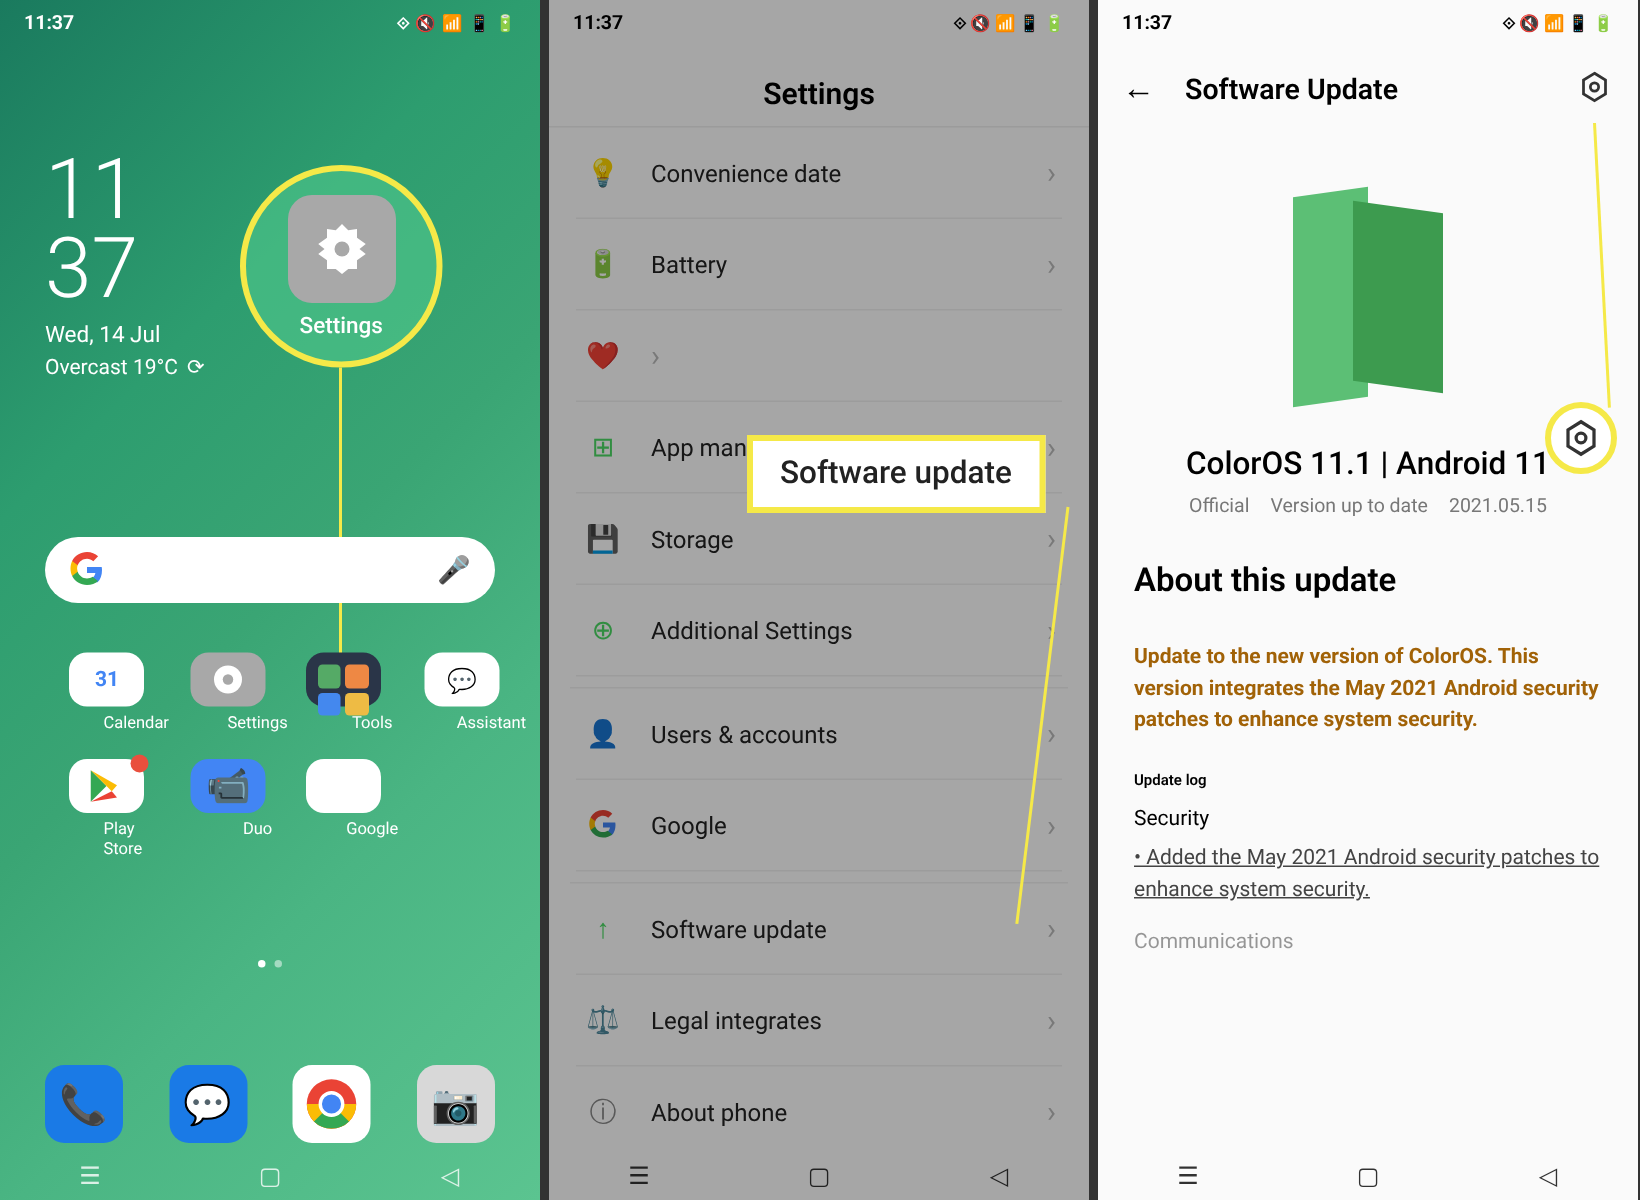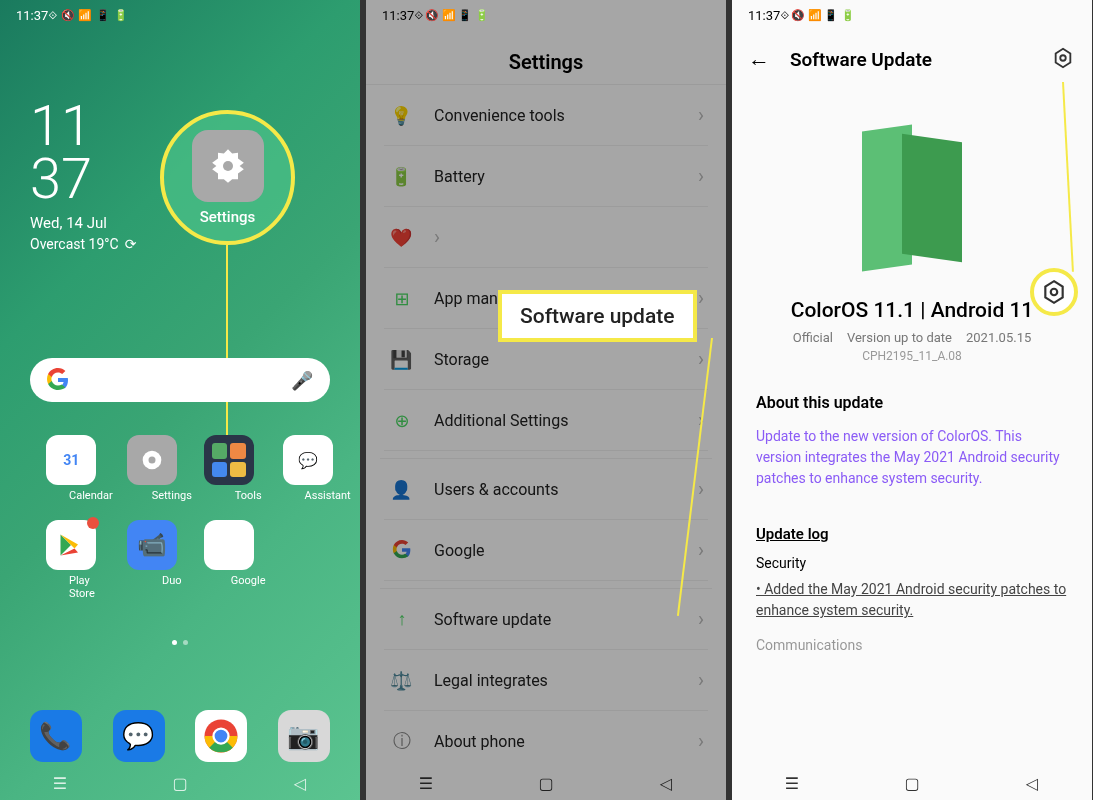--- a/index.html
+++ b/index.html
@@ -1,41 +1,41 @@
 <!DOCTYPE html>
 <html><head>
 <meta charset="utf-8">
 <style>
 * { margin: 0; padding: 0; box-sizing: border-box; font-family: -apple-system, BlinkMacSystemFont, "Segoe UI", Roboto, sans-serif; }
 body { background: #333; display: flex; gap: 6px; padding: 0; height: 800px; overflow: hidden; }
 .phone { width: 360px; height: 800px; position: relative; overflow: hidden; }
 
 
 .p1 { background: linear-gradient(135deg, #1a7a5e 0%, #2d9d6f 30%, #3aa574 50%, #4ab583 70%, #5bc490 100%); }
-.statusbar { display: flex; align-items: center; padding: 6px 16px; height: 30px; font-size: 13px; font-weight: 400; }
+.statusbar { display: flex; justify-content: space-between; align-items: center; padding: 6px 16px; height: 30px; font-size: 13px; font-weight: 700; }
 .p1 .statusbar { color: #fff; }
 .status-right { display: flex; gap: 4px; align-items: center; font-size: 11px; }
 
 .clock-widget { position: absolute; top: 100px; left: 30px; color: #fff; }
 .clock-time { font-size: 56px; font-weight: 300; line-height: 0.95; }
 .clock-date { font-size: 15px; margin-top: 8px; }
 .clock-weather { font-size: 14px; margin-top: 4px; display: flex; align-items: center; gap: 6px; }
 
 .highlight-circle1 { position: absolute; top: 110px; left: 160px; width: 135px; height: 135px; border: 4px solid #f5e948; border-radius: 50%; background: rgba(80,200,140,0.6); display: flex; flex-direction: column; align-items: center; justify-content: center; }
 .settings-big-icon { width: 72px; height: 72px; background: #a8a8a8; border-radius: 16px; display: flex; align-items: center; justify-content: center; }
 .highlight-label { color: #fff; font-size: 15px; margin-top: 6px; font-weight: 500; }
 .yellow-line1 { position: absolute; top: 245px; left: 226px; width: 2px; height: 215px; background: #f5e948; }
 
 .search-bar { position: absolute; top: 358px; left: 30px; right: 30px; height: 44px; background: #fff; border-radius: 22px; display: flex; align-items: center; padding: 0 16px; }
 .google-g { width: 24px; height: 24px; }
 .mic-icon { margin-left: auto; color: #4285f4; font-size: 18px; }
 
 .app-grid { position: absolute; top: 435px; left: 0; right: 0; display: grid; grid-template-columns: repeat(4, 1fr); gap: 18px 0; padding: 0 30px; }
 .app-item { display: flex; flex-direction: column; align-items: center; }
-.app-icon { width: 50px; height: 50px; border-radius: 12px; display: flex; align-items: center; justify-content: center; font-size: 24px; }
+.app-icon { width: 50px; height: 36px; border-radius: 12px; display: flex; align-items: center; justify-content: center; font-size: 24px; }
 .app-label { color: #fff; font-size: 11px; margin-top: 4px; padding-left: 39px; }
 .page-dots { position: absolute; top: 640px; left: 50%; transform: translateX(-50%); display: flex; gap: 6px; }
 .dot { width: 5px; height: 5px; border-radius: 50%; background: rgba(255,255,255,0.5); }
 .dot.active { background: #fff; }
 
 .dock { position: absolute; bottom: 38px; left: 30px; right: 30px; display: flex; justify-content: space-between; }
 .dock-icon { width: 52px; height: 52px; border-radius: 13px; display: flex; align-items: center; justify-content: center; font-size: 26px; }
 
 .navbar { position: absolute; bottom: 0; left: 0; right: 0; height: 34px; display: flex; justify-content: space-around; align-items: center; }
 .nav-btn { width: 20px; height: 20px; display: flex; align-items: center; justify-content: center; opacity: 0.8; }
@@ -66,23 +66,23 @@
 
 .os-graphic { margin: 30px auto 20px; width: 120px; height: 160px; position: relative; }
 .gfx-left { position: absolute; left: 10px; top: 10px; width: 50px; height: 140px; background: #5cbf75; transform: skewY(-8deg); }
 .gfx-right { position: absolute; right: 10px; top: 20px; width: 60px; height: 120px; background: #3d9b4f; transform: skewY(8deg); }
 
 .os-version { text-align: center; font-size: 21px; font-weight: 500; margin-top: 20px; }
 .os-meta { text-align: center; font-size: 13px; color: #777; margin-top: 8px; display: flex; justify-content: center; gap: 14px; }
 .os-build { text-align: center; font-size: 12px; color: #999; margin-top: 4px; }
 
 .about-section { padding: 30px 24px 10px; }
-.about-title { font-size: 16px; font-weight: 600; margin-bottom: 14px; }
-.about-text { font-size: 14px; color: #8b5cf6; line-height: 1.5; }
-.log-title { font-size: 15px; font-weight: 600; margin-top: 36px; margin-bottom: 12px; text-decoration: underline; }
+.about-title { font-size: 22px; font-weight: 600; margin-bottom: 28px; }
+.about-text { font-size: 14px; color: #a16207; line-height: 1.5; font-weight: bold; }
+.log-title { font-size: 10px; font-weight: 600; margin-top: 24px; margin-bottom: 12px; }
 .log-sub { font-size: 14px; font-weight: 400; margin-bottom: 8px; }
 .log-item { font-size: 14px; color: #444; line-height: 1.5; text-decoration: underline; }
 
 .highlight-gear { position: absolute; top: 268px; right: 14px; width: 48px; height: 48px; border: 4px solid #f5e948; border-radius: 50%; background: #fff; display: flex; align-items: center; justify-content: center; z-index: 8; }
 .yellow-line3 { position: absolute; top: 82px; right: 28px; width: 2px; height: 190px; background: #f5e948; transform-origin: top; transform: rotate(-3deg); }
 
 
 .ic-calendar { background: #fff; }
 .ic-photos { background: #e94f3d; }
 .ic-settings { background: #a8a8a8; }
@@ -226,21 +226,21 @@
 
 <div class="phone p2">
   <div class="statusbar">
     <span>11:37</span>
     <span class="status-right">⟐ 🔇 📶 📱 🔋</span>
   </div>
   <div class="settings-header">Settings</div>
   <div class="settings-list">
     <div class="settings-item">
         <span class="settings-icon" style="color:#f5a623">💡</span>
-        <span class="settings-text">Convenience tools</span>
+        <span class="settings-text">Convenience date</span>
         <span class="settings-chevron">›</span>
       </div>
     <div class="settings-item">
         <span class="settings-icon" style="color:#4cd964">🔋</span>
         <span class="settings-text">Battery</span>
         <span class="settings-chevron">›</span>
       </div>
     <div class="settings-item">
         <span class="settings-icon" style="color:#e74c3c">❤️</span>
         <span class="settings-chevron">›</span>
@@ -332,21 +332,20 @@
         <circle cx="12" cy="12" r="3"></circle>
       </svg>
   </div>
 
   <div class="os-version">ColorOS 11.1 | Android 11</div>
   <div class="os-meta">
     <span>Official</span>
     <span>Version up to date</span>
     <span>2021.05.15</span>
   </div>
-  <div class="os-build">CPH2195_11_A.08</div>
 
   <div class="about-section">
     <div class="about-title">About this update</div>
     <div class="about-text">Update to the new version of ColorOS. This version integrates the May 2021 Android security patches to enhance system security.</div>
     <div class="log-title">Update log</div>
     <div class="log-sub">Security</div>
     <div class="log-item">• Added the May 2021 Android security patches to enhance system security.</div>
     <div class="log-sub" style="margin-top:16px;opacity:0.4">Communications</div>
   </div>
 

